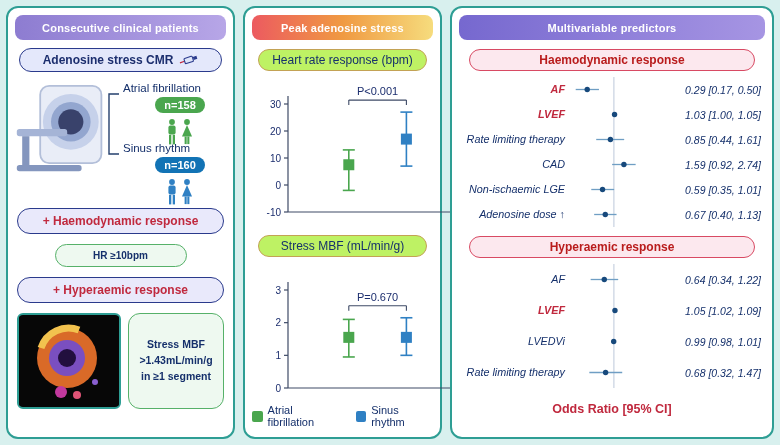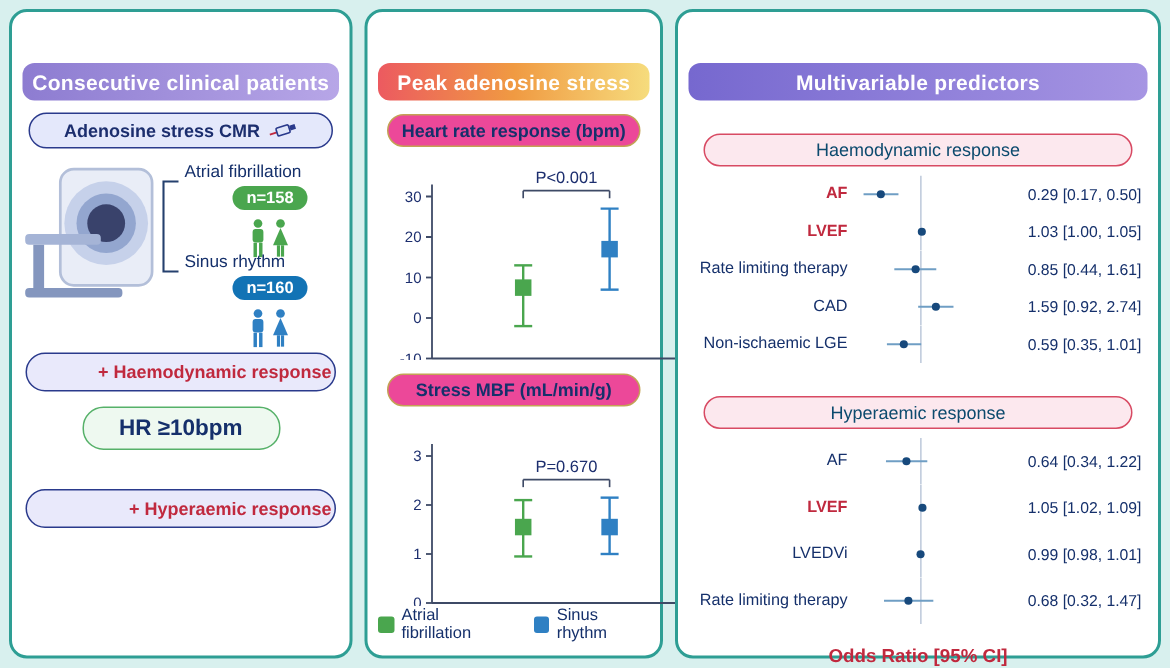--- a/index.html
+++ b/index.html
@@ -2,57 +2,57 @@
 <html><head>
 <meta charset="utf-8">
 <style>
   html,body{margin:0;padding:0;}
   body{width:780px;height:445px;font-family:"Liberation Sans",sans-serif;background:#d8f0ee;}
   .canvas{width:780px;height:445px;display:flex;gap:8px;padding:6px;box-sizing:border-box;}
   .panel{background:#fff;border:2px solid #2e9e94;border-radius:12px;padding:7px;box-sizing:border-box;display:flex;flex-direction:column;}
   .left{width:229px;flex:0 0 auto;}
   .middle{width:199px;flex:0 0 auto;}
   .right{flex:1;}
-  .panel-header{flex:0 0 25px;height:25px;border-radius:8px;color:#fff;font-weight:bold;font-size:14px;display:flex;align-items:center;justify-content:center;letter-spacing:.2px;margin-top:27px;}
+  .panel-header{flex:0 0 25px;height:25px;border-radius:8px;color:#fff;font-weight:bold;font-size:11px;display:flex;align-items:center;justify-content:center;letter-spacing:.2px;}
   .grad-left{background:linear-gradient(90deg,#8d7cd1,#b7a6e7);}
   .grad-mid{background:linear-gradient(90deg,#ec5a60,#f09a42,#f6dc7d);}
   .grad-right{background:linear-gradient(90deg,#7668cf,#a695e3);text-align:center;}
 
   
   .cmr-badge{margin:8px 4px 0;display:flex;align-items:center;justify-content:center;gap:6px;background:#e4e8fb;border:1.6px solid #2a3a8c;border-radius:14px;color:#1c2e6e;font-weight:bold;font-size:12px;padding:4px 6px;text-align:center;}
   .syringe{transform:rotate(-18deg);}
   .cluster{position:relative;height:118px;margin-top:8px;}
   .scanner{position:absolute;left:0;top:2px;}
   .bracket{position:absolute;left:88px;top:4px;}
   .group{position:absolute;left:108px;width:114px;}
   .group-label{font-size:11.5px;color:#15306b;margin-bottom:3px;}
   .group-row{display:flex;align-items:center;gap:6px;flex-direction:column;}
   .n-badge{color:#fff;font-weight:bold;font-size:11px;border-radius:10px;padding:2px 9px;}
   .people{display:flex;gap:2px;align-items:flex-end;}
   .pill{border-radius:14px;text-align:center;font-weight:bold;box-sizing:border-box;}
-  .lav{margin:10px 2px 0;background:#e9e9fb;border:1.5px solid #2a3a8c;color:#c0293e;font-size:12px;padding:5px 2px;text-align:right;}
+  .lav{margin:10px 2px 0;background:#e9e9fb;border:1.5px solid #2a3a8c;color:#c0293e;font-size:12px;padding:5px 2px;}
   .green{background:#eef9f0;border:1.5px solid #56b169;color:#15306b;}
-  .hr{margin:10px auto 16px;width:132px;font-size:15px;padding:5px 2px;}
+  .hr{margin:10px auto 0;width:132px;font-size:10px;padding:5px 2px;}
   .bottom-row{display:flex;gap:7px;margin:10px 2px 0;align-items:stretch;}
   .perfusion{width:100px;height:92px;flex:0 0 auto;border:2px solid #2e9e94;border-radius:6px;overflow:hidden;background:#070707;}
   .mbf{flex:1;font-size:10.5px;padding:6px 5px;line-height:1.5;border-radius:12px;display:flex;align-items:center;justify-content:center;}
 
   
-  .chart-title{margin:9px 6px 0;background:#ec4899;border:1.4px solid #c3a255;border-radius:12px;color:#15306b;font-weight:bold;font-size:12px;text-align:center;padding:3px 2px;}
+  .chart-title{margin:9px 6px 0;background:#bef264;border:1.4px solid #c3a255;border-radius:12px;color:#15306b;font-weight:normal;font-size:12px;text-align:center;padding:3px 2px;}
   .eb-chart{display:block;margin:3px auto 0;}
   svg text.tick{font-family:"Liberation Sans",sans-serif;font-size:10px;fill:#1c2e6e;}
   svg text.plabel{font-family:"Liberation Sans",sans-serif;font-size:11px;fill:#1c2e6e;}
   .legend{display:flex;justify-content:center;gap:16px;margin-top:auto;padding-bottom:2px;align-items:center;}
   .legend-item{display:flex;align-items:center;gap:5px;}
   .swatch{width:11px;height:11px;border-radius:2px;display:inline-block;}
   .legend-text{font-size:11px;color:#15306b;}
 
   
-  .section-title{margin:22px 10px 6px;background:#fce8ee;border:1.5px solid #d84a63;border-radius:12px;color:#0c4a6e;font-weight:normal;font-size:12px;text-align:center;padding:3px 2px;}
-  .forest-rows{display:flex;flex-direction:column;padding:0 2px;}
+  .section-title{margin:9px 10px 6px;background:#fce8ee;border:1.5px solid #d84a63;border-radius:12px;color:#b91c1c;font-weight:bold;font-size:12px;text-align:center;padding:3px 2px;}
+  .forest-rows{display:flex;flex-direction:column;padding:0 2px;font-style:italic;}
   .forest-row{display:flex;align-items:center;}
   .f-label{width:112px;text-align:right;padding-right:8px;font-size:10.8px;color:#15306b;box-sizing:border-box;line-height:1.15;}
   .f-label.emph{color:#c0293e;font-weight:bold;}
   .f-plot{width:66px;flex:0 0 auto;display:flex;align-items:center;}
   .f-plot svg{display:block;}
   .f-value{flex:1;text-align:right;font-size:10.5px;color:#15306b;padding-right:2px;}
   .or-footer{margin-top:14px;text-align:center;color:#c0293e;font-weight:bold;font-size:12.5px;}
 </style>
 </head>
 <body>
@@ -125,20 +125,35 @@
             </svg>
           </span>
         </div>
       </div>
     </div>
 
     <div class="pill lav">+ Haemodynamic response</div>
     <div class="pill green hr">HR ≥10bpm</div>
     <div class="pill lav">+ Hyperaemic response</div>
 
+    <div class="bottom-row">
+      <div class="perfusion">
+        <svg viewBox="0 0 100 90" width="100%" height="100%">
+          <rect width="100" height="90" fill="#070707"></rect>
+          <circle cx="48" cy="42" r="30" fill="#d96a28"></circle>
+          <path d="M22 32 A 29 29 0 0 1 60 14" stroke="#f2c24e" stroke-width="7" fill="none"></path>
+          <circle cx="48" cy="42" r="18" fill="#7a4fc0"></circle>
+          <circle cx="48" cy="42" r="9" fill="#220f3e"></circle>
+          <circle cx="42" cy="76" r="6" fill="#c2399e"></circle>
+          <circle cx="58" cy="79" r="4" fill="#e05577"></circle>
+          <circle cx="76" cy="66" r="3" fill="#8a5fd0"></circle>
+        </svg>
+      </div>
+      <div class="pill green mbf">Stress MBF &gt;1.43mL/min/g in ≥1 segment</div>
+    </div>
   </section>
 
   <section class="panel middle">
     <div class="panel-header grad-mid">Peak adenosine stress</div>
 
     <div class="chart-title">Heart rate response (bpm)</div>
     <svg class="eb-chart" id="eb-0" width="214" height="152">
         <line x1="36" y1="22" x2="36" y2="138" stroke="#3e4a66" stroke-width="1.2"></line>
         <line x1="36" y1="138" x2="206" y2="138" stroke="#3e4a66" stroke-width="1.2"></line>
         <line x1="32" y1="30" x2="36" y2="30" stroke="#3e4a66" stroke-width="1.2"></line>
@@ -256,20 +271,31 @@
           <div class="f-label">Non-ischaemic LGE</div>
           <div class="f-plot">
             <svg width="66" height="25">
               <line x1="40.91465344166962" y1="0" x2="40.91465344166962" y2="25" stroke="#bcc8da" stroke-width="1"></line>
               <line x1="18.273434783143646" y1="12.5" x2="41.12924943018419" y2="12.5" stroke="#6f9ec4" stroke-width="1.3"></line>
               <circle cx="29.535346408500242" cy="12.5" r="2.7" fill="#17497c"></circle>
             </svg>
           </div>
           <div class="f-value">0.59 [0.35, 1.01]</div>
         </div>
+        <div class="forest-row" style="min-height: 25px;">
+          <div class="f-label">Adenosine dose ↑</div>
+          <div class="f-plot">
+            <svg width="66" height="25">
+              <line x1="40.91465344166962" y1="0" x2="40.91465344166962" y2="25" stroke="#bcc8da" stroke-width="1"></line>
+              <line x1="21.153268792769826" y1="12.5" x2="43.55048677177642" y2="12.5" stroke="#6f9ec4" stroke-width="1.3"></line>
+              <circle cx="32.27766633541119" cy="12.5" r="2.7" fill="#17497c"></circle>
+            </svg>
+          </div>
+          <div class="f-value">0.67 [0.40, 1.13]</div>
+        </div>
       </div>
 
     <div class="section-title">Hyperaemic response</div>
     <div class="forest-rows" id="forest-1">
         <div class="forest-row" style="min-height: 31px;">
           <div class="f-label">AF</div>
           <div class="f-plot">
             <svg width="66" height="31">
               <line x1="40.91465344166962" y1="0" x2="40.91465344166962" y2="31" stroke="#bcc8da" stroke-width="1"></line>
               <line x1="17.64826872367162" y1="15.5" x2="45.2032140160954" y2="15.5" stroke="#6f9ec4" stroke-width="1.3"></line>

